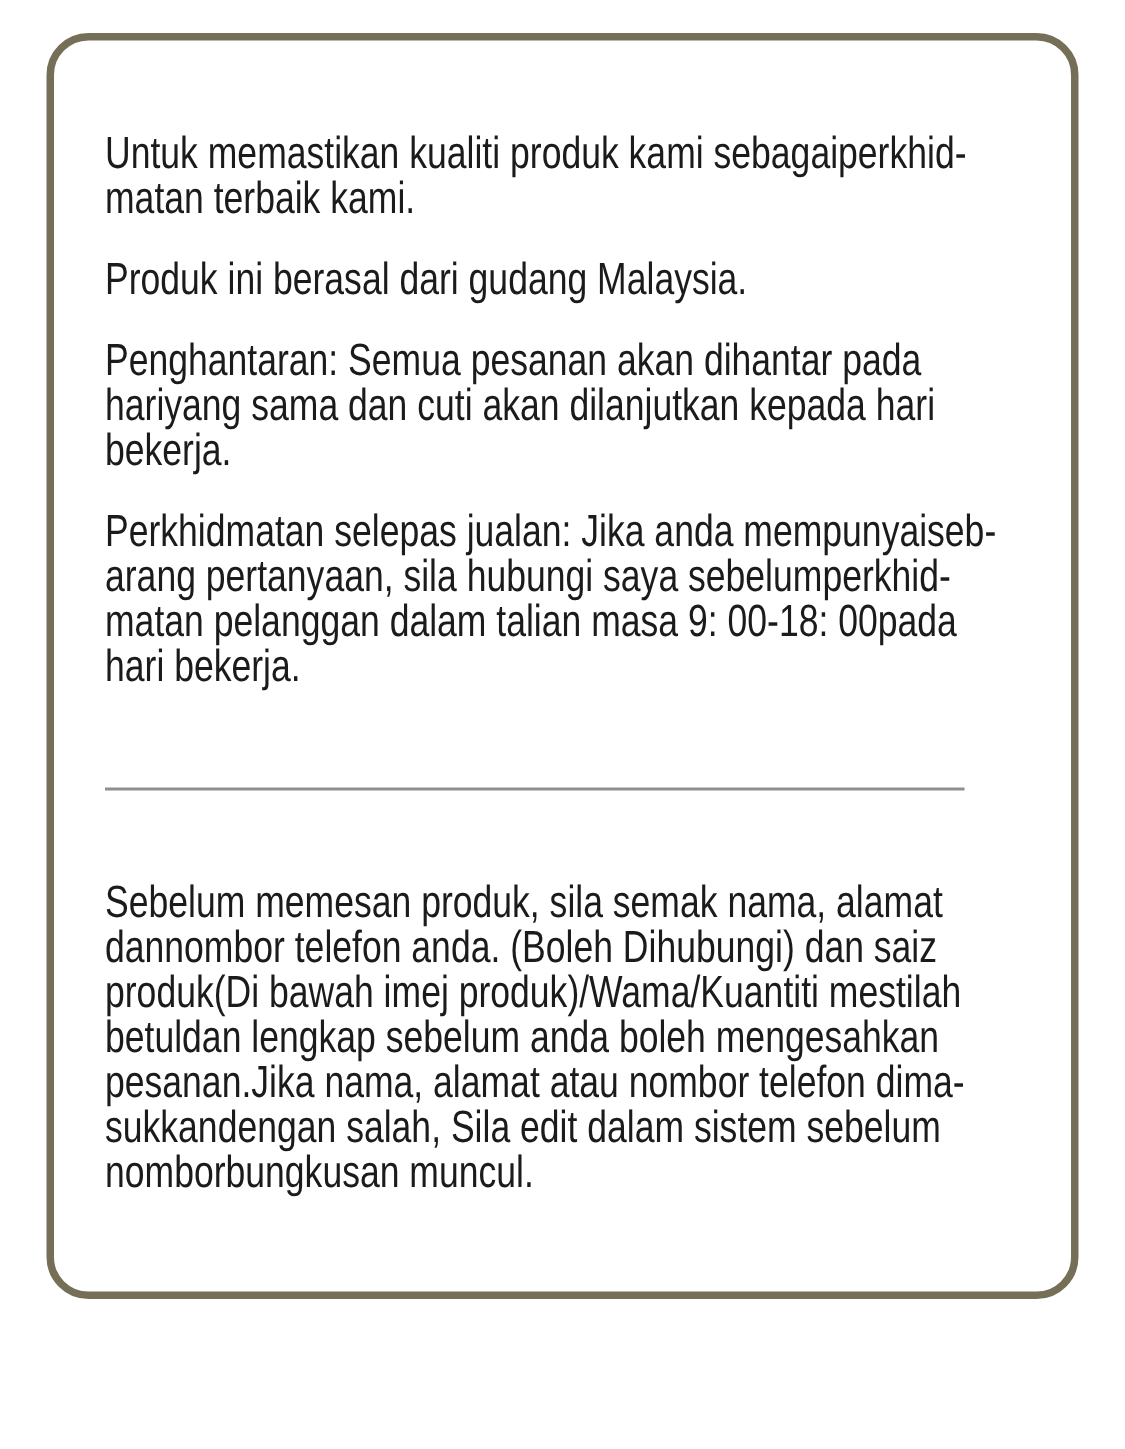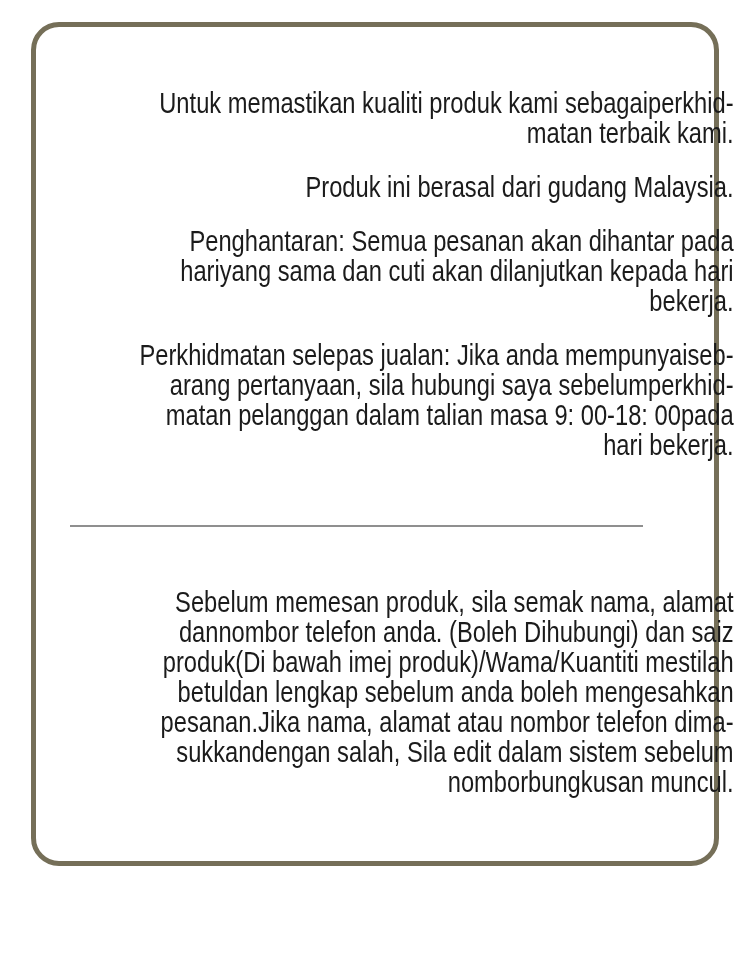--- a/index.html
+++ b/index.html
@@ -14,21 +14,20 @@
     padding: 0;
     overflow: hidden;
     background: var(--background);
   }
   .page {
     position: relative;
     width: 750px;
     height: 966px;
     background: var(--background);
     font-family: "Liberation Sans", sans-serif;
-    text-align: right;
   }
   .card {
     position: absolute;
     left: 31px;
     top: 22px;
     width: 688px;
     height: 844px;
     border: 5px solid var(--card-border);
     border-radius: 28px;
     padding: 61px 0 0 34px;

